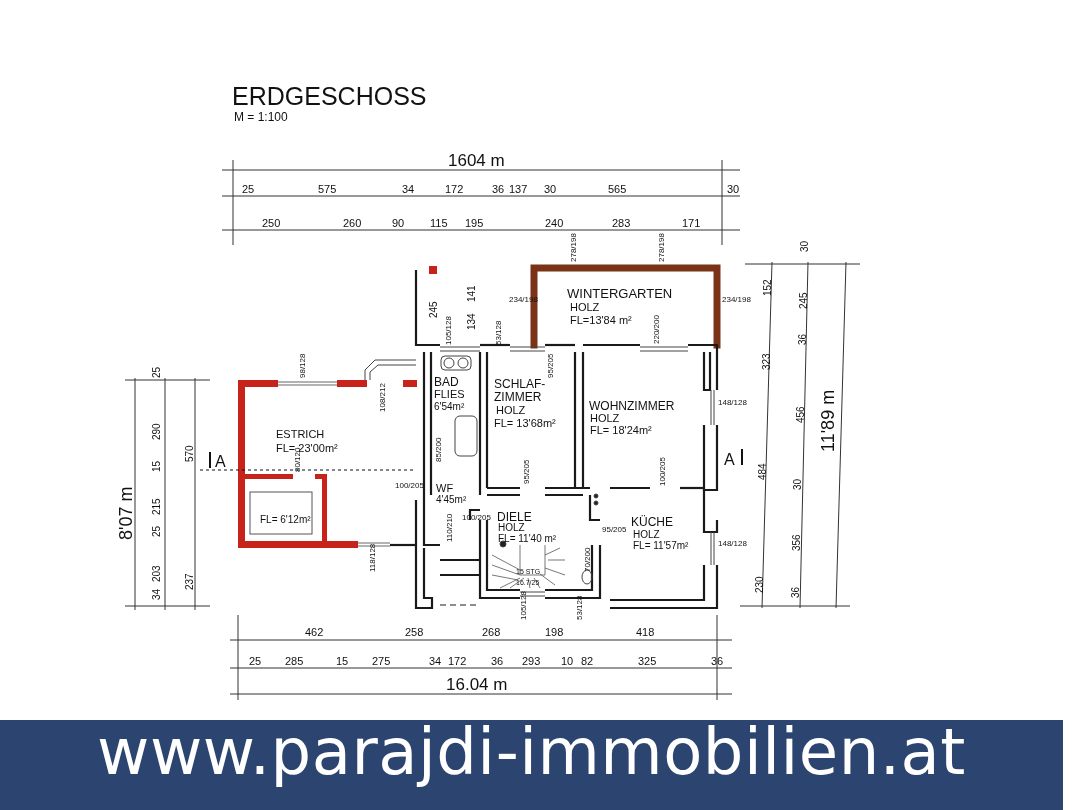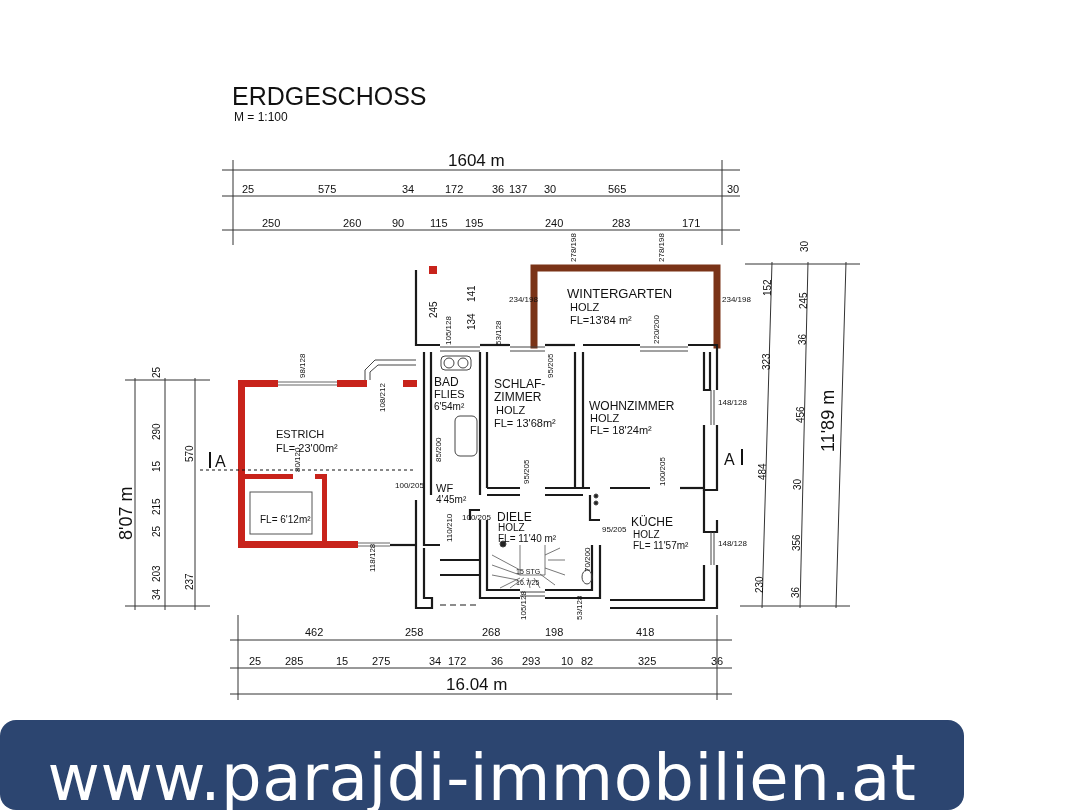--- a/index.html
+++ b/index.html
@@ -1,21 +1,21 @@
 <!DOCTYPE html>
 <html><head>
 <meta charset="utf-8">
 <style>
   html, body { margin: 0; padding: 0; background: #ffffff; }
   body { width: 1080px; height: 810px; position: relative; overflow: hidden;
          font-family: "Liberation Sans", "DejaVu Sans", sans-serif; }
   #plan { position: absolute; left: 0; top: 0; width: 1080px; height: 720px; }
   #plan text { font-family: "Liberation Sans", "DejaVu Sans", sans-serif; fill: #111; }
-  .footer { position: absolute; left: 0; top: 720px; width: 964px; height: 90px;
-            background: #2c4570; display: flex; align-items: flex-end; justify-content: center; border-radius: 16px; }
+  .footer { position: absolute; left: 0; top: 720px; width: 1063px; height: 90px;
+            background: #2c4570; display: flex; align-items: flex-start; justify-content: center; }
   .footer span { color: #ffffff; font-size: 64px; letter-spacing: 0.5px;
                  font-family: "DejaVu Sans", "Liberation Sans", sans-serif; line-height: 1; }
 </style>
 </head>
 <body>
 
 <svg id="plan" viewBox="0 0 1080 720" xmlns="http://www.w3.org/2000/svg">
 
   <text x="232" y="105" font-size="25">ERDGESCHOSS</text>
   <text x="234" y="121" font-size="12">M = 1:100</text>

